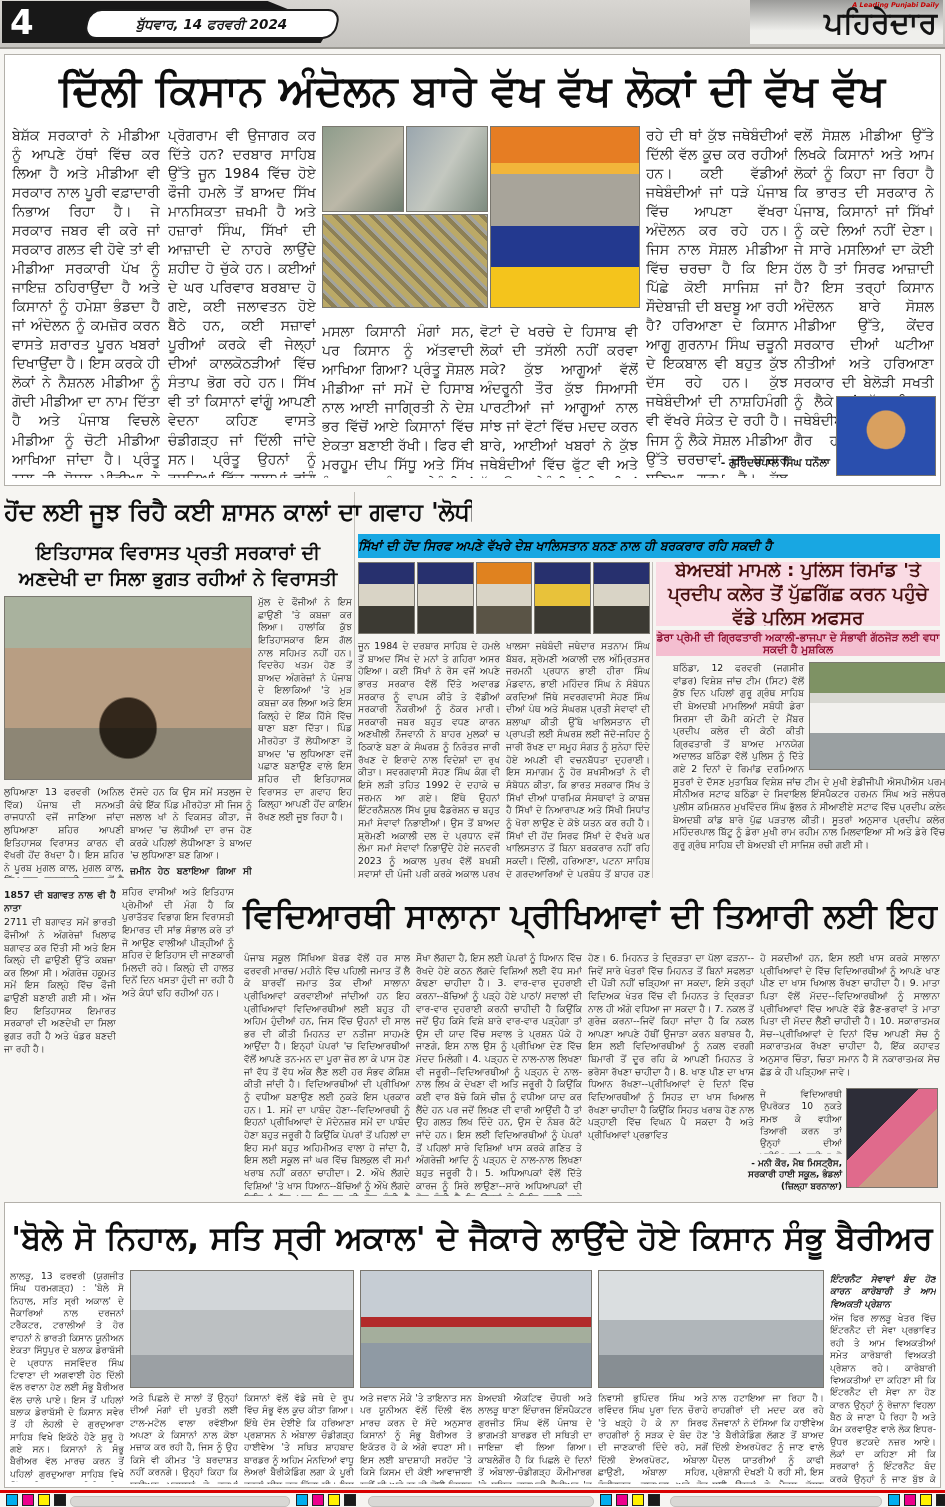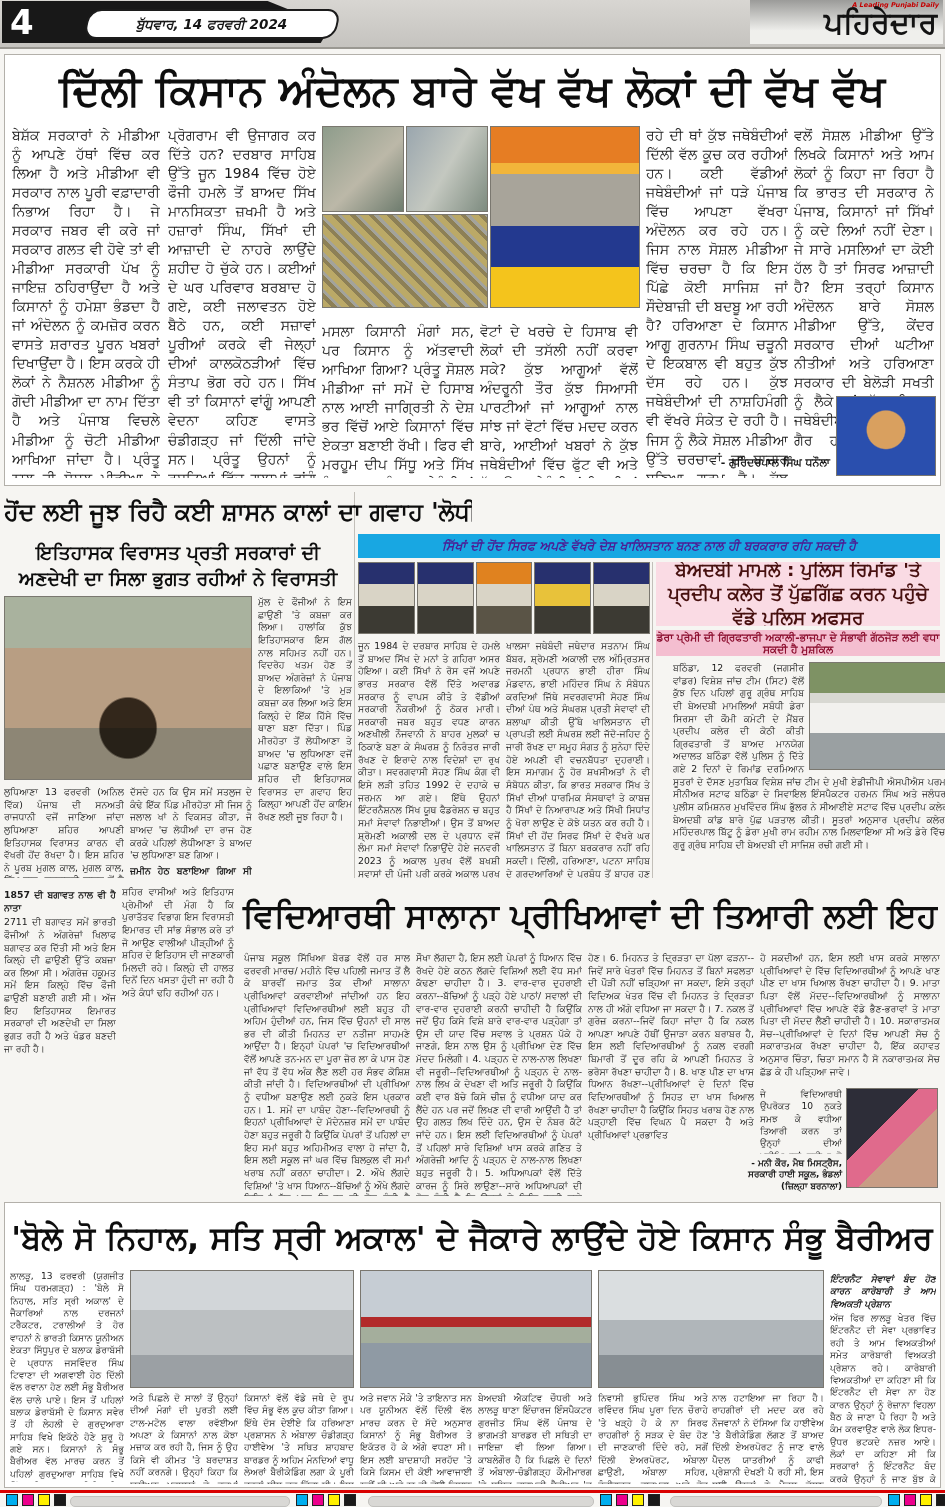--- a/index.html
+++ b/index.html
@@ -22,21 +22,21 @@
   .datepill{position:absolute;left:86px;top:9px;width:248px;height:26px;background:#fff;
           border:2px solid #1c1c1c;border-radius:13px;transform:skewX(-12deg);
           display:flex;align-items:center;justify-content:center;}
   .datepill span{transform:skewX(12deg);font-weight:800;font-style:italic;font-size:13.5px;}
   .logobox{position:absolute;left:750px;top:0;width:193px;height:44px;
           background:linear-gradient(180deg,#9b9b99,#efefec 70%);}
   .logotext{position:absolute;right:6px;top:2px;font-size:30px;font-weight:900;color:#121212;line-height:42px;}
   .tagline{position:absolute;right:4px;top:1px;font-size:6.5px;font-weight:700;font-style:italic;color:#c40000;}
   
   .bluestrip{position:absolute;left:358px;top:534px;width:582px;height:24px;background:#18a7e2;
-          color:#4c1d95;font-weight:800;font-style:italic;font-size:12.5px;text-align:center;line-height:24px;overflow:hidden;}
+          color:#000000;font-weight:800;font-style:italic;font-size:12.5px;text-align:left;line-height:24px;overflow:hidden;}
   .pinkhead{position:absolute;left:656px;top:562px;width:284px;height:64px;background:#fadbe4;
           color:#47100f;font-weight:800;font-size:18.5px;text-align:center;line-height:1.3;
           display:flex;align-items:center;justify-content:center;overflow:hidden;}
   .pinkstrap{position:absolute;left:656px;top:630px;width:284px;height:26px;background:#f4bed0;
           color:#8d1030;font-weight:800;font-size:10.6px;text-align:center;line-height:1.15;
           display:flex;align-items:center;justify-content:center;overflow:hidden;}
   
   .ph-carry{background:linear-gradient(135deg,#8e9c8b,#bcb8a8 55%,#6e7c6e);}
   .ph-crowd{background:linear-gradient(120deg,#9aa6ae,#c4c8c0 50%,#7d8b7f);}
   .ph-wire{background:repeating-linear-gradient(45deg,#bba967 0 6px,#8d8056 6px 10px,#a3a39b 10px 13px);}

